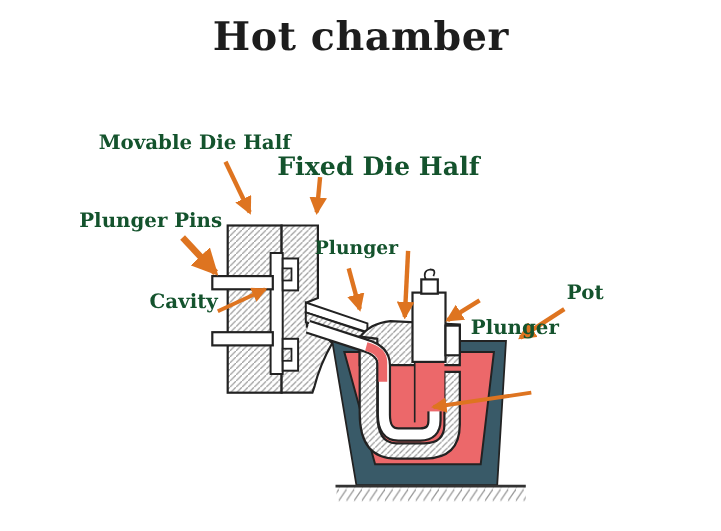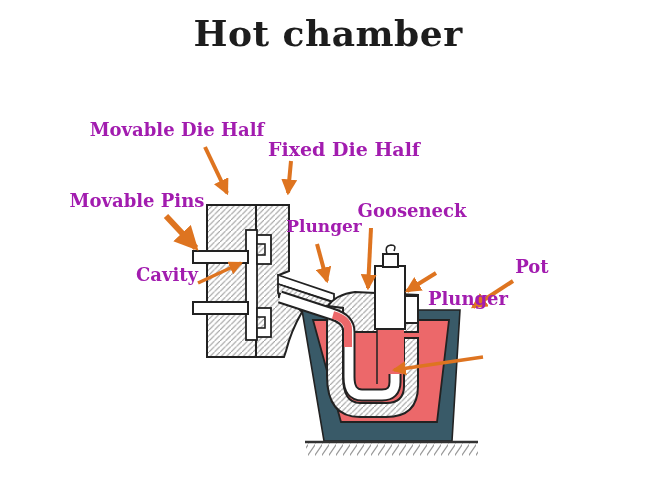--- a/index.html
+++ b/index.html
@@ -7,21 +7,21 @@
     position:relative;width:653px;height:483px;background:#ffffff;overflow:hidden;
     font-family:"DejaVu Serif","Liberation Serif",serif;
     border-radius:22px;
   }
   #title{
     position:absolute;left:328px;top:12px;transform:translateX(-50%);
     font-size:36px;font-weight:bold;color:#1d1d1d;white-space:nowrap;letter-spacing:0.5px;
   }
   .lbl{
     position:absolute;transform:translateX(-50%);
-    font-size:18px;font-weight:bold;color:#a21caf;white-space:nowrap;line-height:1;
+    font-size:18px;font-weight:bold;color:#14532d;white-space:nowrap;line-height:1;
   }
   svg{position:absolute;left:0;top:0;}
 </style>
 </head>
 <body>
 
 <div id="stage">
 
   <svg width="655" height="483" viewBox="0 0 655 483">
     <defs>
@@ -88,20 +88,19 @@
       <path d="M371,228 L368,288" stroke-width="4" marker-end="url(#ah)" stroke="#DE7420"></path>
       <path d="M436,273 L407,291" stroke-width="4" marker-end="url(#ah)" stroke="#DE7420"></path>
       <path d="M513,281 L473,307" stroke-width="4" marker-end="url(#ah)" stroke="#DE7420"></path>
       <path d="M483,357 L394,370" stroke-width="3.5" marker-end="url(#ah)" stroke="#DE7420"></path>
     </g>
   </svg>
 
   <div id="title" style="color: rgb(29, 29, 29);">Hot chamber</div>
 
   <div class="lbl" style="left:177px;top:121px;">Movable Die Half</div>
-  <div class="lbl" style="left:344px;top:140px;font-size:19px;">Fixed Die Half</div>
-  <div class="lbl" style="left:137px;top:192px;">Movable Pins</div>
+  <div class="lbl" style="left:344px;top:140px;font-size:23px;">Fixed Die Half</div>
+  <div class="lbl" style="left:137px;top:192px;">Plunger Pins</div>
   <div class="lbl" style="left:167px;top:266px;">Cavity</div>
   <div class="lbl" style="left:324px;top:218px;font-size:17px;">Plunger</div>
-  <div class="lbl" style="left:412px;top:202px;">Gooseneck</div>
   <div class="lbl" style="left:468px;top:250px;margin-top:40px;">Plunger</div>
   <div class="lbl" style="left:532px;top:258px;">Pot</div>
 </div>
 
 </body></html>

